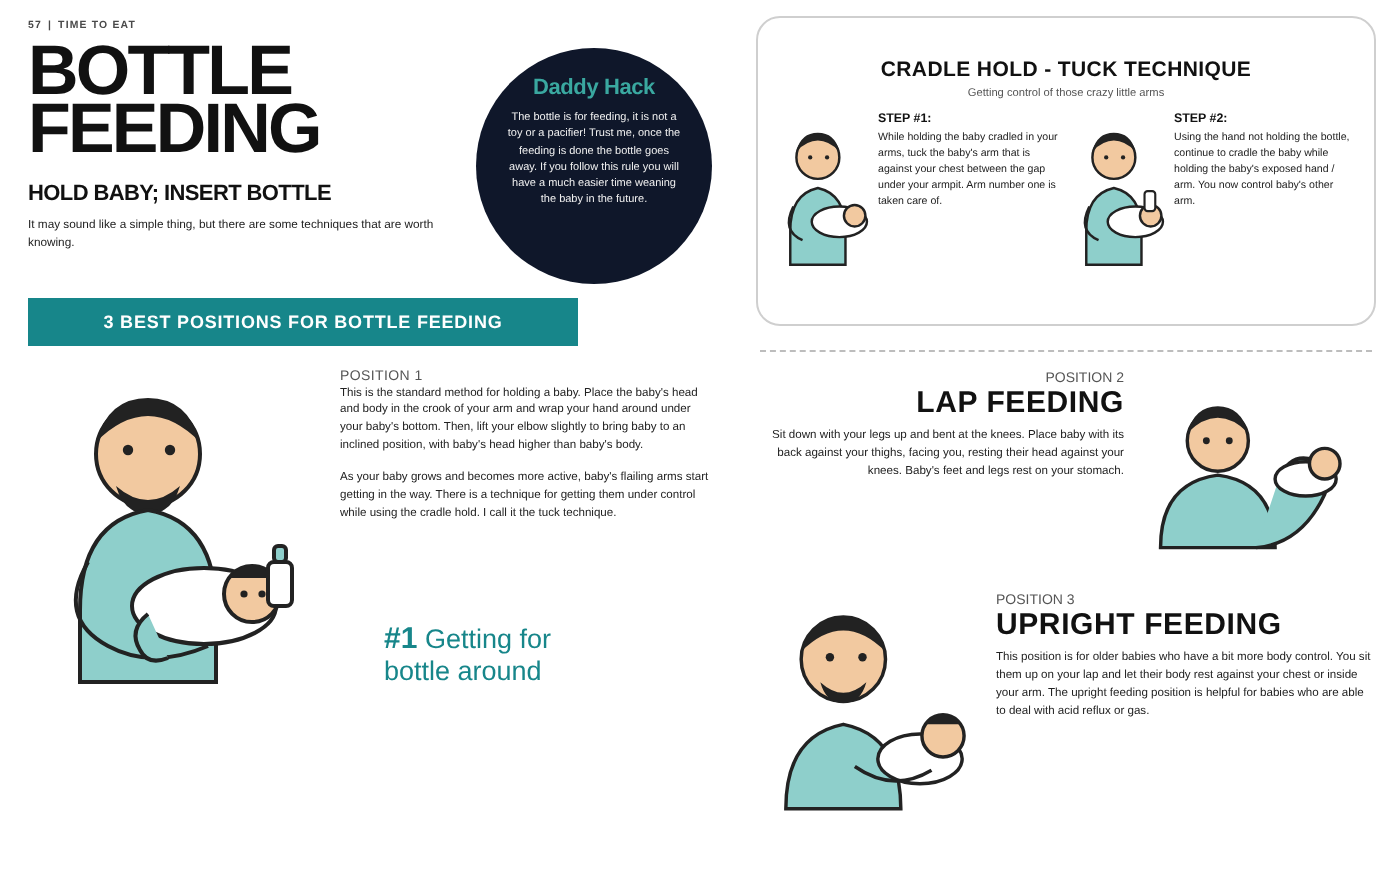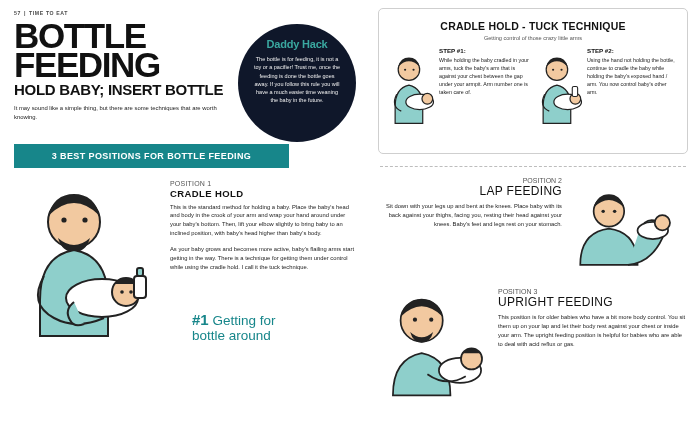--- a/index.html
+++ b/index.html
@@ -35,22 +35,22 @@
   .big-title {
     font-size: 35px;
     line-height: 0.82;
     font-weight: 900;
     letter-spacing: -1.4px;
     color: #111;
     font-family: "Liberation Sans", sans-serif;
     text-transform: uppercase;
   }
   .subtitle {
-    margin-top: 2px;
-    font-size: 15px;
+    margin-top: 12px;
+    font-size: 11px;
     font-weight: 900;
     letter-spacing: -0.3px;
     color: #111;
     text-transform: uppercase;
   }
   .intro {
     margin-top: 6px;
     font-size: 5.9px;
     line-height: 1.45;
     color: #222;
@@ -128,22 +128,22 @@
   .hash-callout .num { font-weight: 900; font-size: 15px; }
 
   
   .right-page {
     position: relative;
     width: 330px; height: 438px;
     padding: 8px 12px 8px 8px;
   }
   .card {
     border: 1px solid #cfcfcf;
-    border-radius: 5px;
-    padding: 11px 10px 10px 10px;
+    border-radius: 12px;
+    padding: 20px 10px 10px 10px;
   }
   .card-title {
     text-align: center;
     font-size: 10.5px;
     font-weight: 900;
     color: #111;
     letter-spacing: 0.2px;
   }
   .card-sub {
     text-align: center;
@@ -169,21 +169,21 @@
     border-top: 1px dashed #bdbdbd;
     margin: 12px 2px 10px 2px;
   }
 
   .rpos { display: flex; margin-bottom: 6px; }
   .rpos-art { width: 120px; flex: none; }
   .rpos-text { flex: 1; }
   .rpos-text.right-align { text-align: right; padding-right: 6px; }
   .rpos-label { font-size: 7px; color: #555; }
   .rpos-name {
-    font-size: 12px; font-weight: 400; color: #111;
+    font-size: 15px; font-weight: 700; color: #111;
     letter-spacing: 0.3px; margin-bottom: 4px;
   }
   .rpos-body { font-size: 5.8px; line-height: 1.55; color: #222; }
 
   svg { display: block; }
 </style>
 </head>
 <body>
 
 <div class="page">
@@ -229,21 +229,20 @@
           <circle cx="117" cy="112" r="1.8" fill="#222"></circle>
 
           <rect x="120" y="96" width="12" height="22" rx="3" fill="#ffffff" stroke="#222" stroke-width="2"></rect>
           <rect x="123" y="88" width="6" height="8" rx="2" fill="#8ecfcb" stroke="#222" stroke-width="2"></rect>
 
           <path d="M60 122 q-10 8 -4 18 q4 8 14 4" fill="#8ecfcb" stroke="#222" stroke-width="2"></path>
         </svg>
       </div>
       <div class="pos-text">
         <div class="pos-label">POSITION 1</div>
-        <div class="pos-name">CRADLE  HOLD</div>
         <div class="pos-body">
           <p>This is the standard method for holding a baby. Place the baby's head and body in the crook of your arm and wrap your hand around under your baby's bottom. Then, lift your elbow slightly to bring baby to an inclined position, with baby's head higher than baby's body.</p>
           <p>As your baby grows and becomes more active, baby's flailing arms start getting in the way. There is a technique for getting them under control while using the cradle hold. I call it the tuck technique.</p>
         </div>
       </div>
     </div>
 
     <div class="hash-callout">
       <span class="num">#1</span>
       <span>Getting for</span><br>

